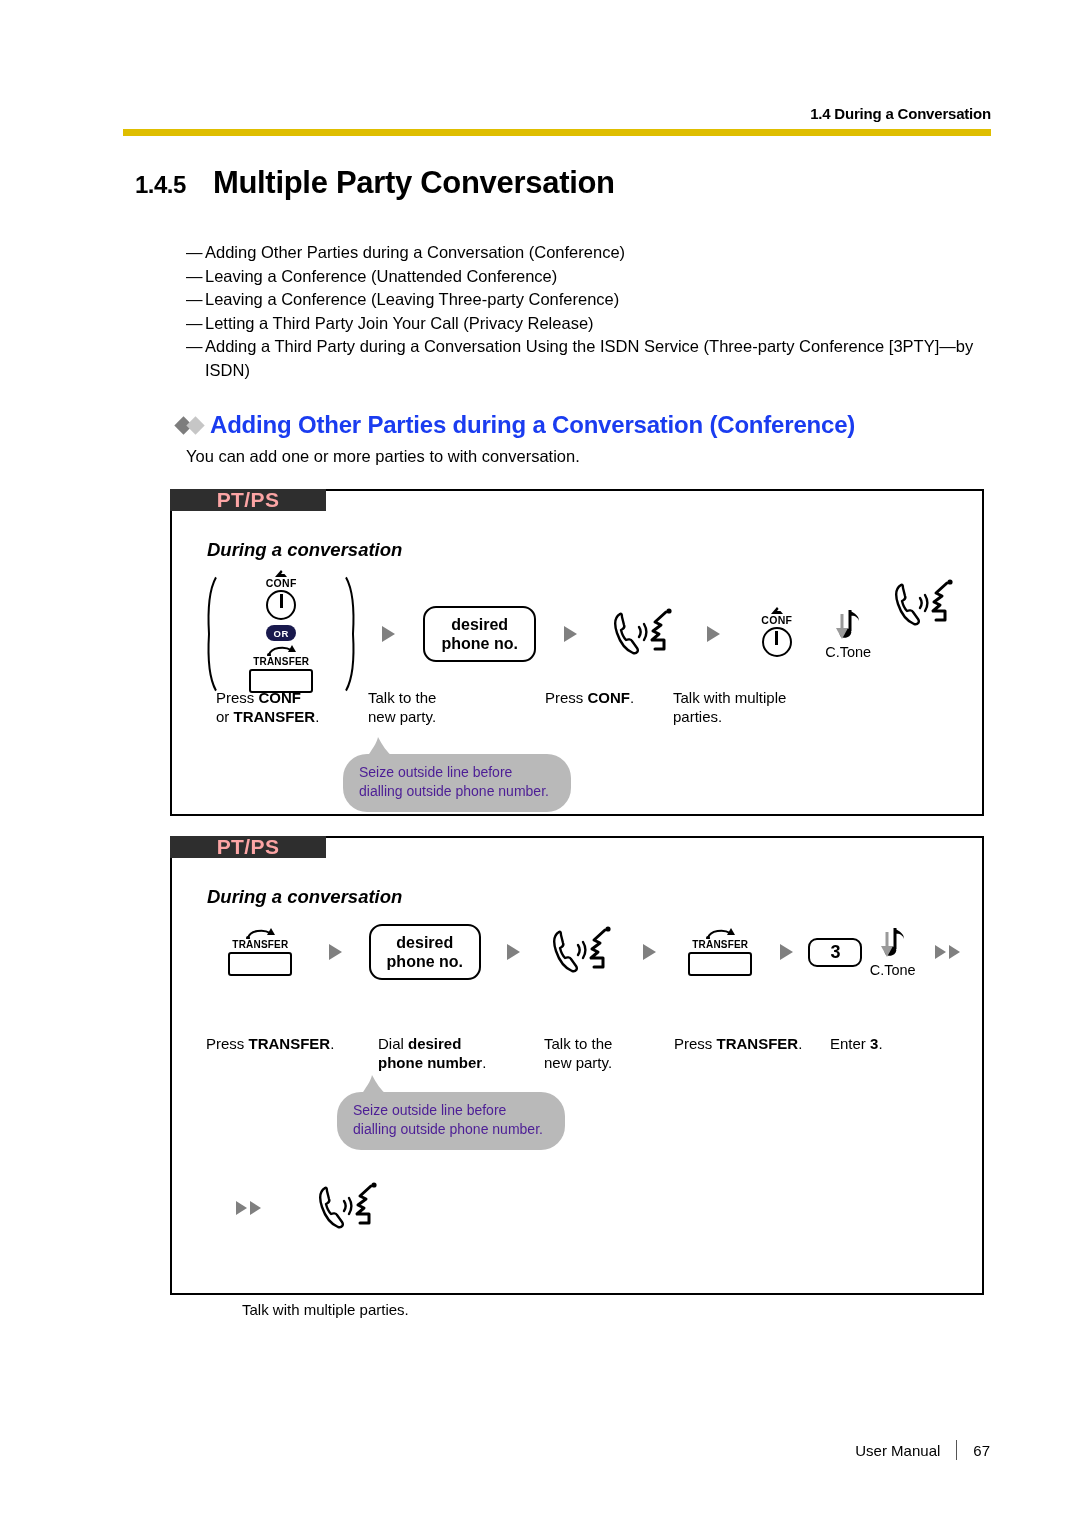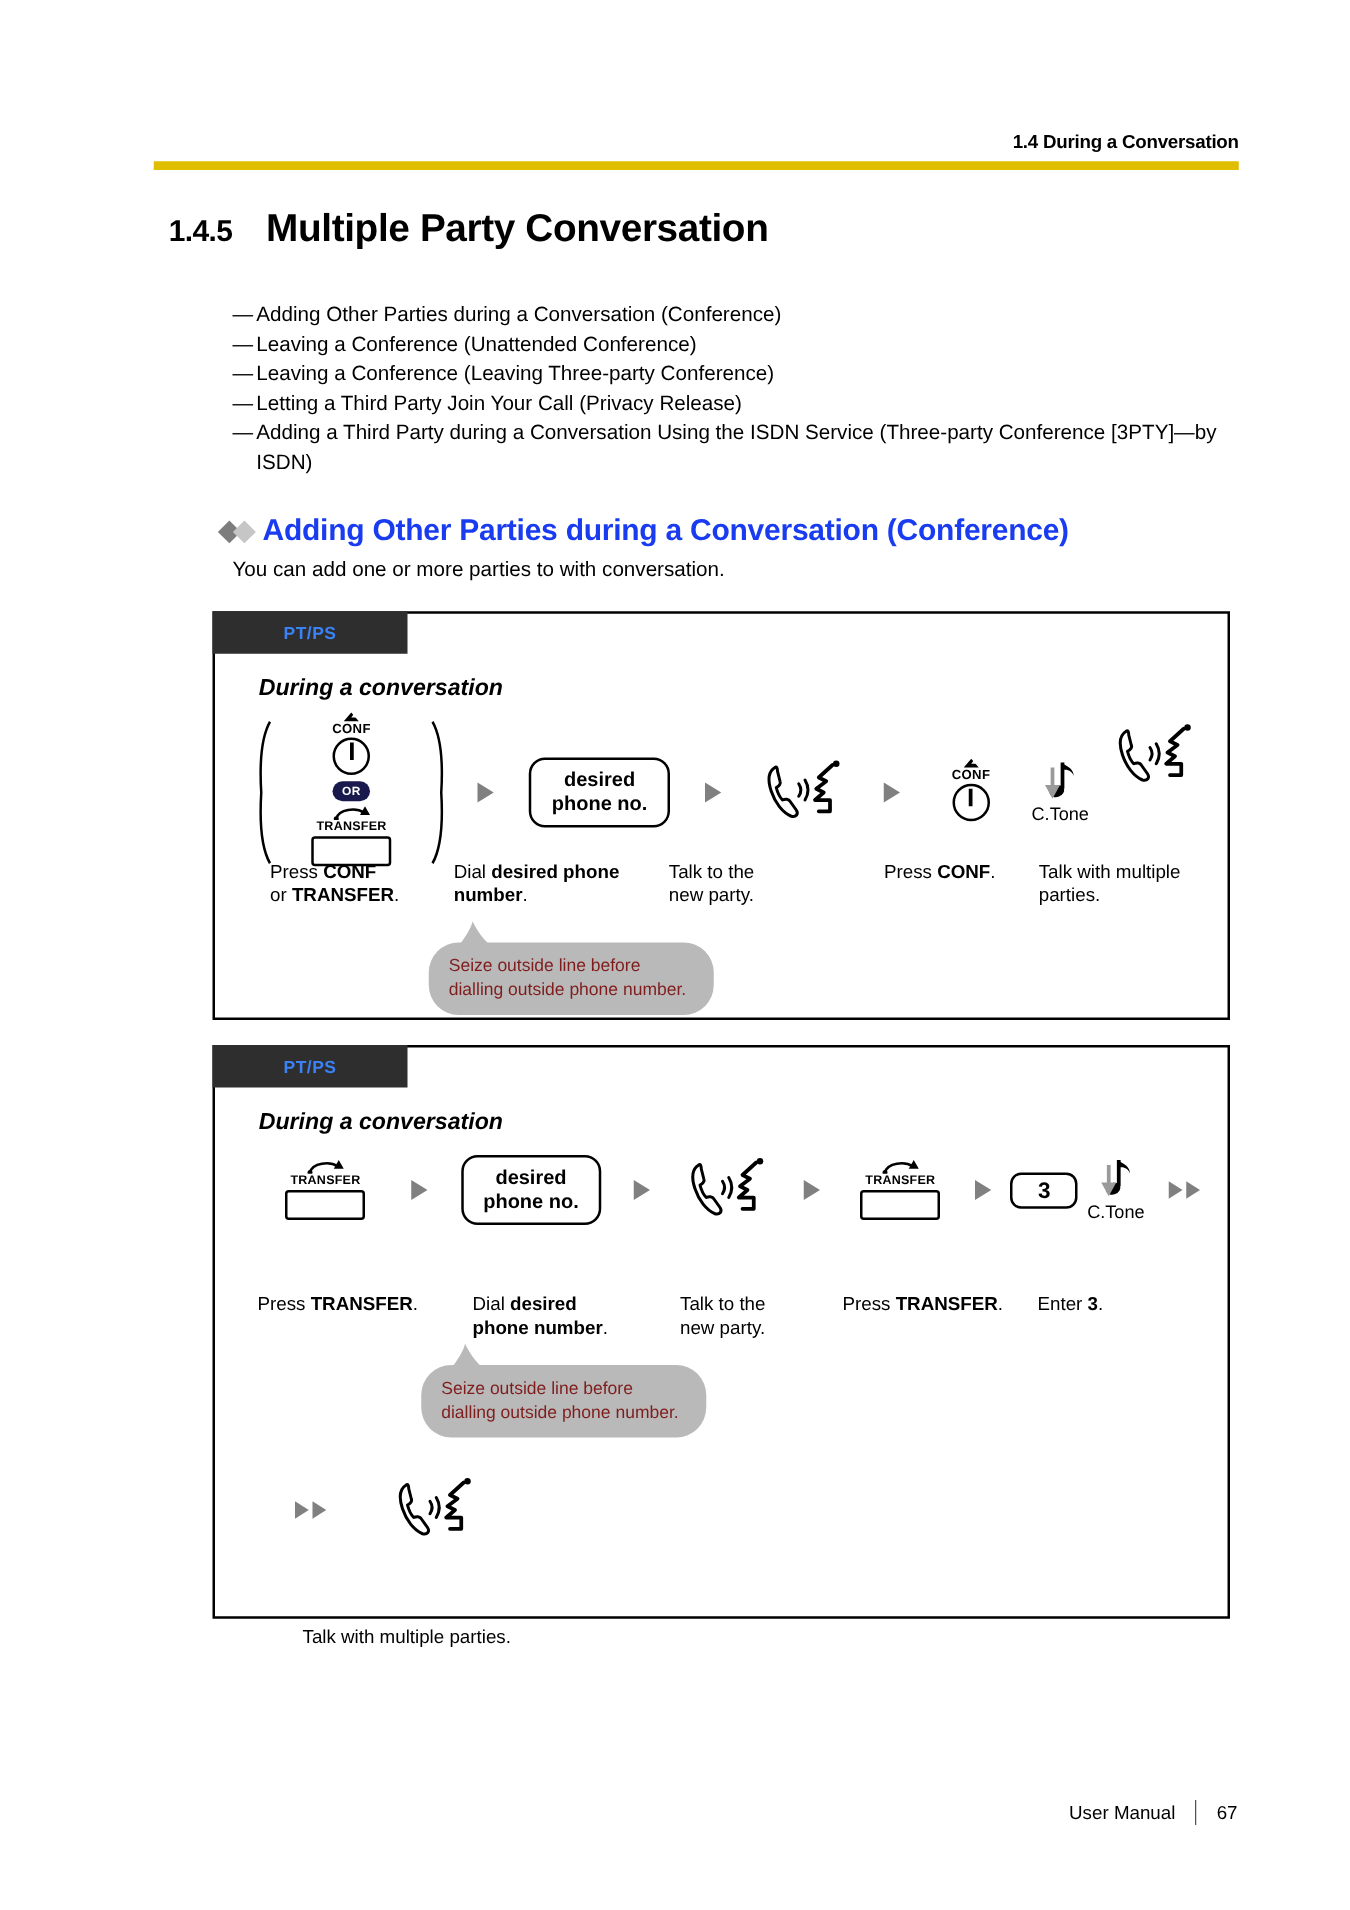--- a/index.html
+++ b/index.html
@@ -121,24 +121,24 @@
     box-sizing: border-box;
   }
   #box-1 { left: 170px; top: 489px; width: 814px; height: 327px; }
   #box-2 { left: 170px; top: 836px; width: 814px; height: 459px; }
 
   .ptps-tab {
     position: absolute;
     left: -2px;
     top: -2px;
     width: 156px;
-    height: 34px;
+    height: 22px;
     background: #2e2e2e;
-    color: #3b82f6;
-    font-size: 14px;
+    color: #fca5a5;
+    font-size: 21px;
     font-weight: bold;
     display: flex;
     align-items: center;
     justify-content: center;
     letter-spacing: 0.4px;
   }
   .during-label {
     position: absolute;
     left: 35px;
     top: 48px;
@@ -247,21 +247,21 @@
   .tone-text { font-size: 14.5px; line-height: 17px; }
 
   
   .bubble {
     position: absolute;
     background: #b9b9b9;
     border-radius: 24px;
     padding: 9px 16px 11px;
     font-size: 14px;
     line-height: 19px;
-    color: #7f1d1d;
+    color: #4c1d95;
   }
   .bubble .tail {
     position: absolute; top: -17px; left: 22px; width: 30px; height: 20px;
   }
 
   
   .footer {
     position: absolute; right: 90px; bottom: 68px;
     display: flex; align-items: center; font-size: 15px;
   }
@@ -417,24 +417,20 @@
         </svg>
       </span>
     </div>
   </div>
 
   <div class="flow" style="left:44px; top:197px; width:760px;">
     <div class="cap" style="width:152px;">
       Press <b>CONF</b><br>
       or <b>TRANSFER</b>.
     </div>
-    <div class="cap" style="width:178px;">
-      Dial <b>desired phone</b><br>
-      <b>number</b>.
-    </div>
     <div class="cap" style="width:145px;">
       <span>Talk to the</span><br>
       <span>new party.</span>
     </div>
     <div class="cap" style="width:128px;margin-left:32px;">
       Press <b>CONF</b>.
     </div>
     <div class="cap" style="width:150px;">
       <span>Talk with multiple</span><br>
       <span>parties.</span>

